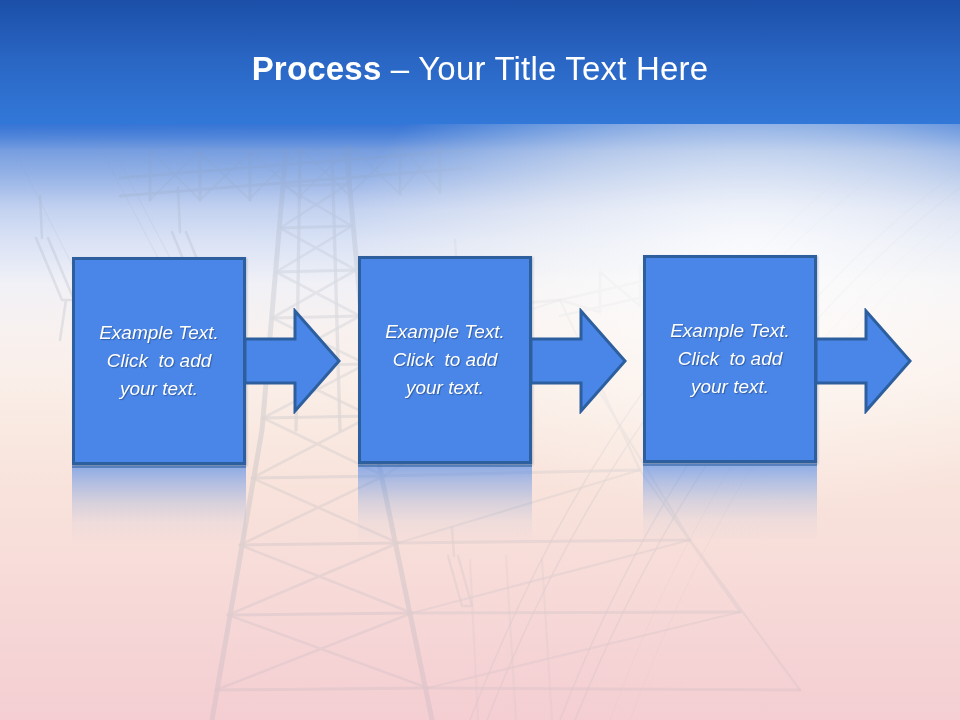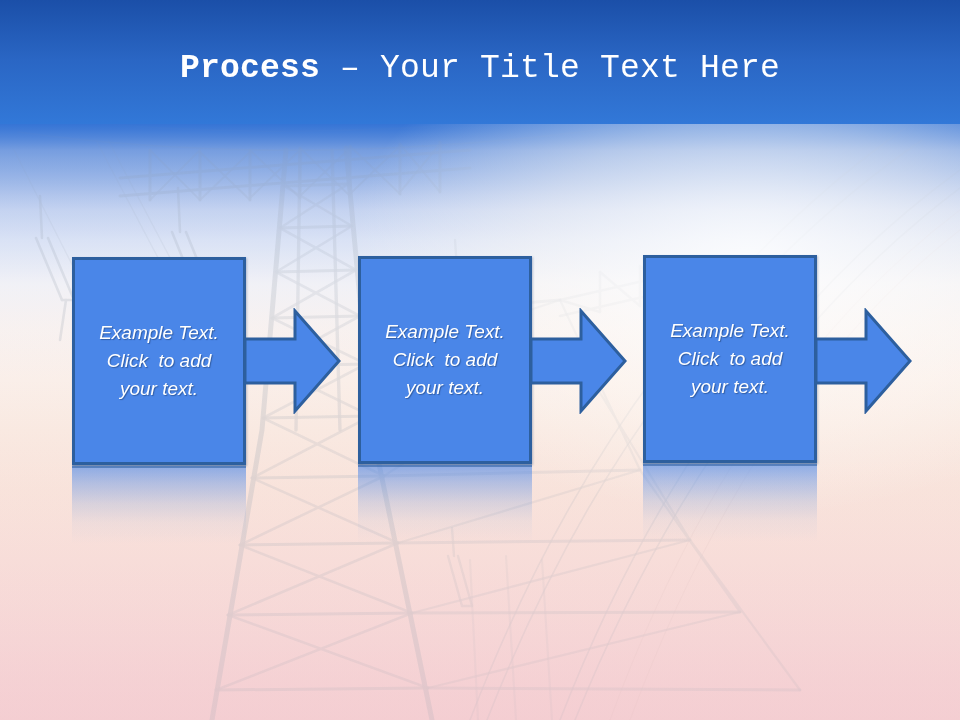--- a/index.html
+++ b/index.html
@@ -88,21 +88,20 @@
   .slide-title {
     position: absolute;
     left: 0; top: 49px;
     width: 960px;
     text-align: center;
     color: #ffffff;
     font-size: 33px;
     line-height: 40px;
     letter-spacing: 0.2px;
     white-space: nowrap;
-    font-family: Liberation Mono, monospace;
   }
   .slide-title .t-bold { font-weight: bold; }
   .slide-title .t-reg  { font-weight: normal; }
 
   
   .steps-layer {
     position: absolute;
     left: 0; top: 0;
     width: 960px; height: 720px;
   }

